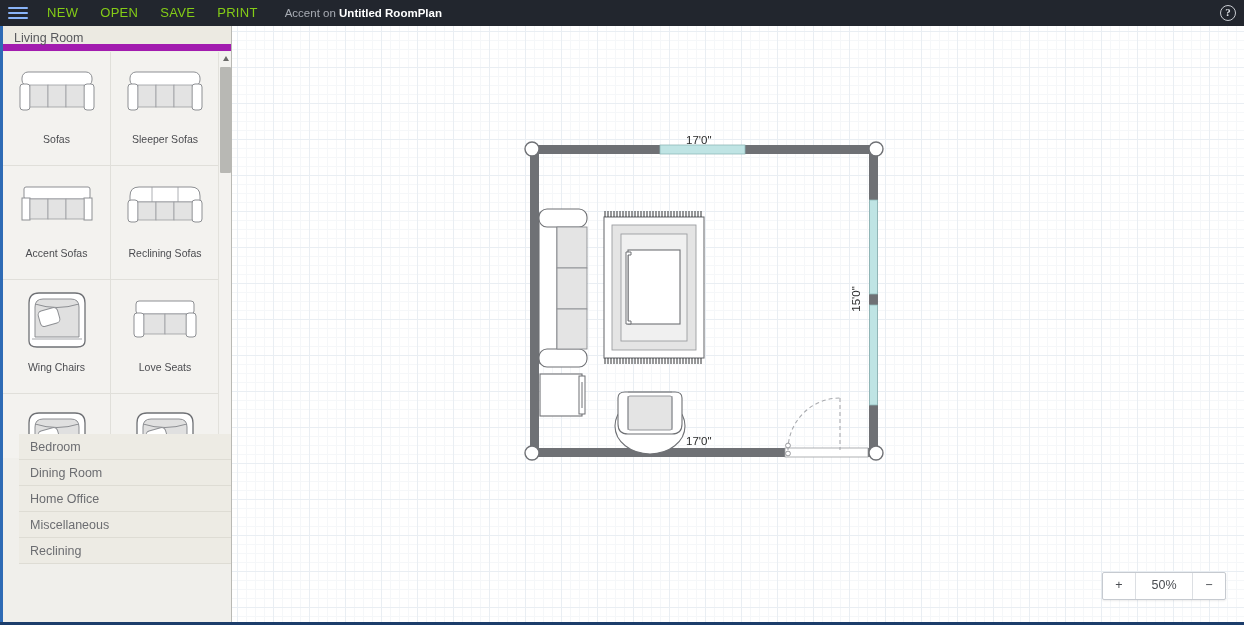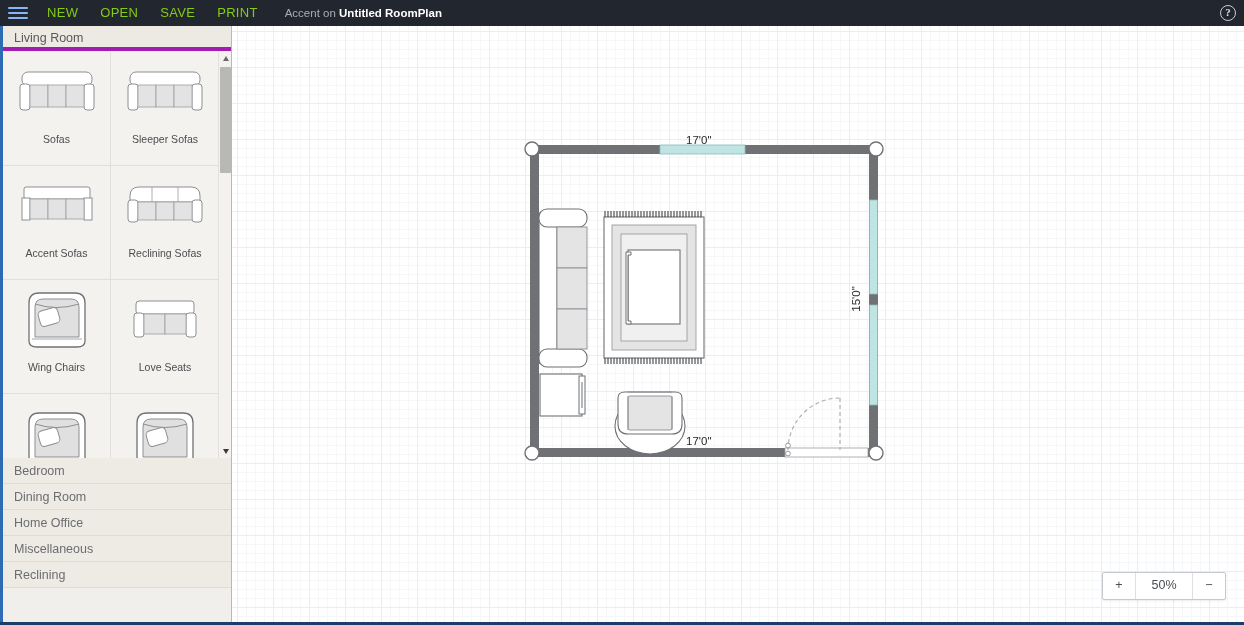--- a/index.html
+++ b/index.html
@@ -48,21 +48,21 @@
     position:absolute; left:0; top:26px; width:232px; height:599px;
     background:#f0efeb;
     border-left:3px solid #2e6bb5;
     border-right:1px solid #b9b9b4;
     border-bottom:3px solid #1c3d6b;
     overflow:hidden;
   }
   .cat-header {
     height:25px; line-height:25px;
     background:#e8e7e0;
-    border-bottom:4px solid #a21caf;
+    border-bottom:7px solid #a21caf;
     padding-left:11px;
     font-size:12.5px; color:#57585c;
     cursor:pointer;
   }
   .cat-header.active { background:#eceae2; }
 
   .grid-wrap {
     position:absolute; left:0; top:26px; width:229px; height:406px;
     background:#f3f2ef;
     overflow:hidden;
@@ -100,21 +100,21 @@
   .vs-btn.top { position:absolute; top:0; left:0; }
   .vs-btn.bot { position:absolute; bottom:0; left:0; }
   .vs-arrow { width:0;height:0; }
   .vs-arrow.up { border-left:3.5px solid transparent; border-right:3.5px solid transparent; border-bottom:5px solid #6a6a68; }
   .vs-arrow.down { border-left:3.5px solid transparent; border-right:3.5px solid transparent; border-top:5px solid #3a3a38; }
   .vs-thumb {
     position:absolute; left:1px; top:15px; width:11px; height:106px;
     background:#b8b8b4; border-radius:1px; cursor:pointer;
   }
 
-  .cat-list { position:absolute; left:0; top:432px; width:229px; }
+  .cat-list { position:absolute; left:0; top:408px; width:229px;padding-left:16px; }
   .cat-row {
     height:26px; line-height:26px; padding-left:11px;
     font-size:12.5px; color:#6c6d71;
     border-bottom:1px solid #dedcd4;
     background:#edebe4; cursor:pointer;
   }
   .sidebar-foot {
     position:absolute; left:0; top:562px; width:229px; height:34px;
     background:#f0efeb;
   }

